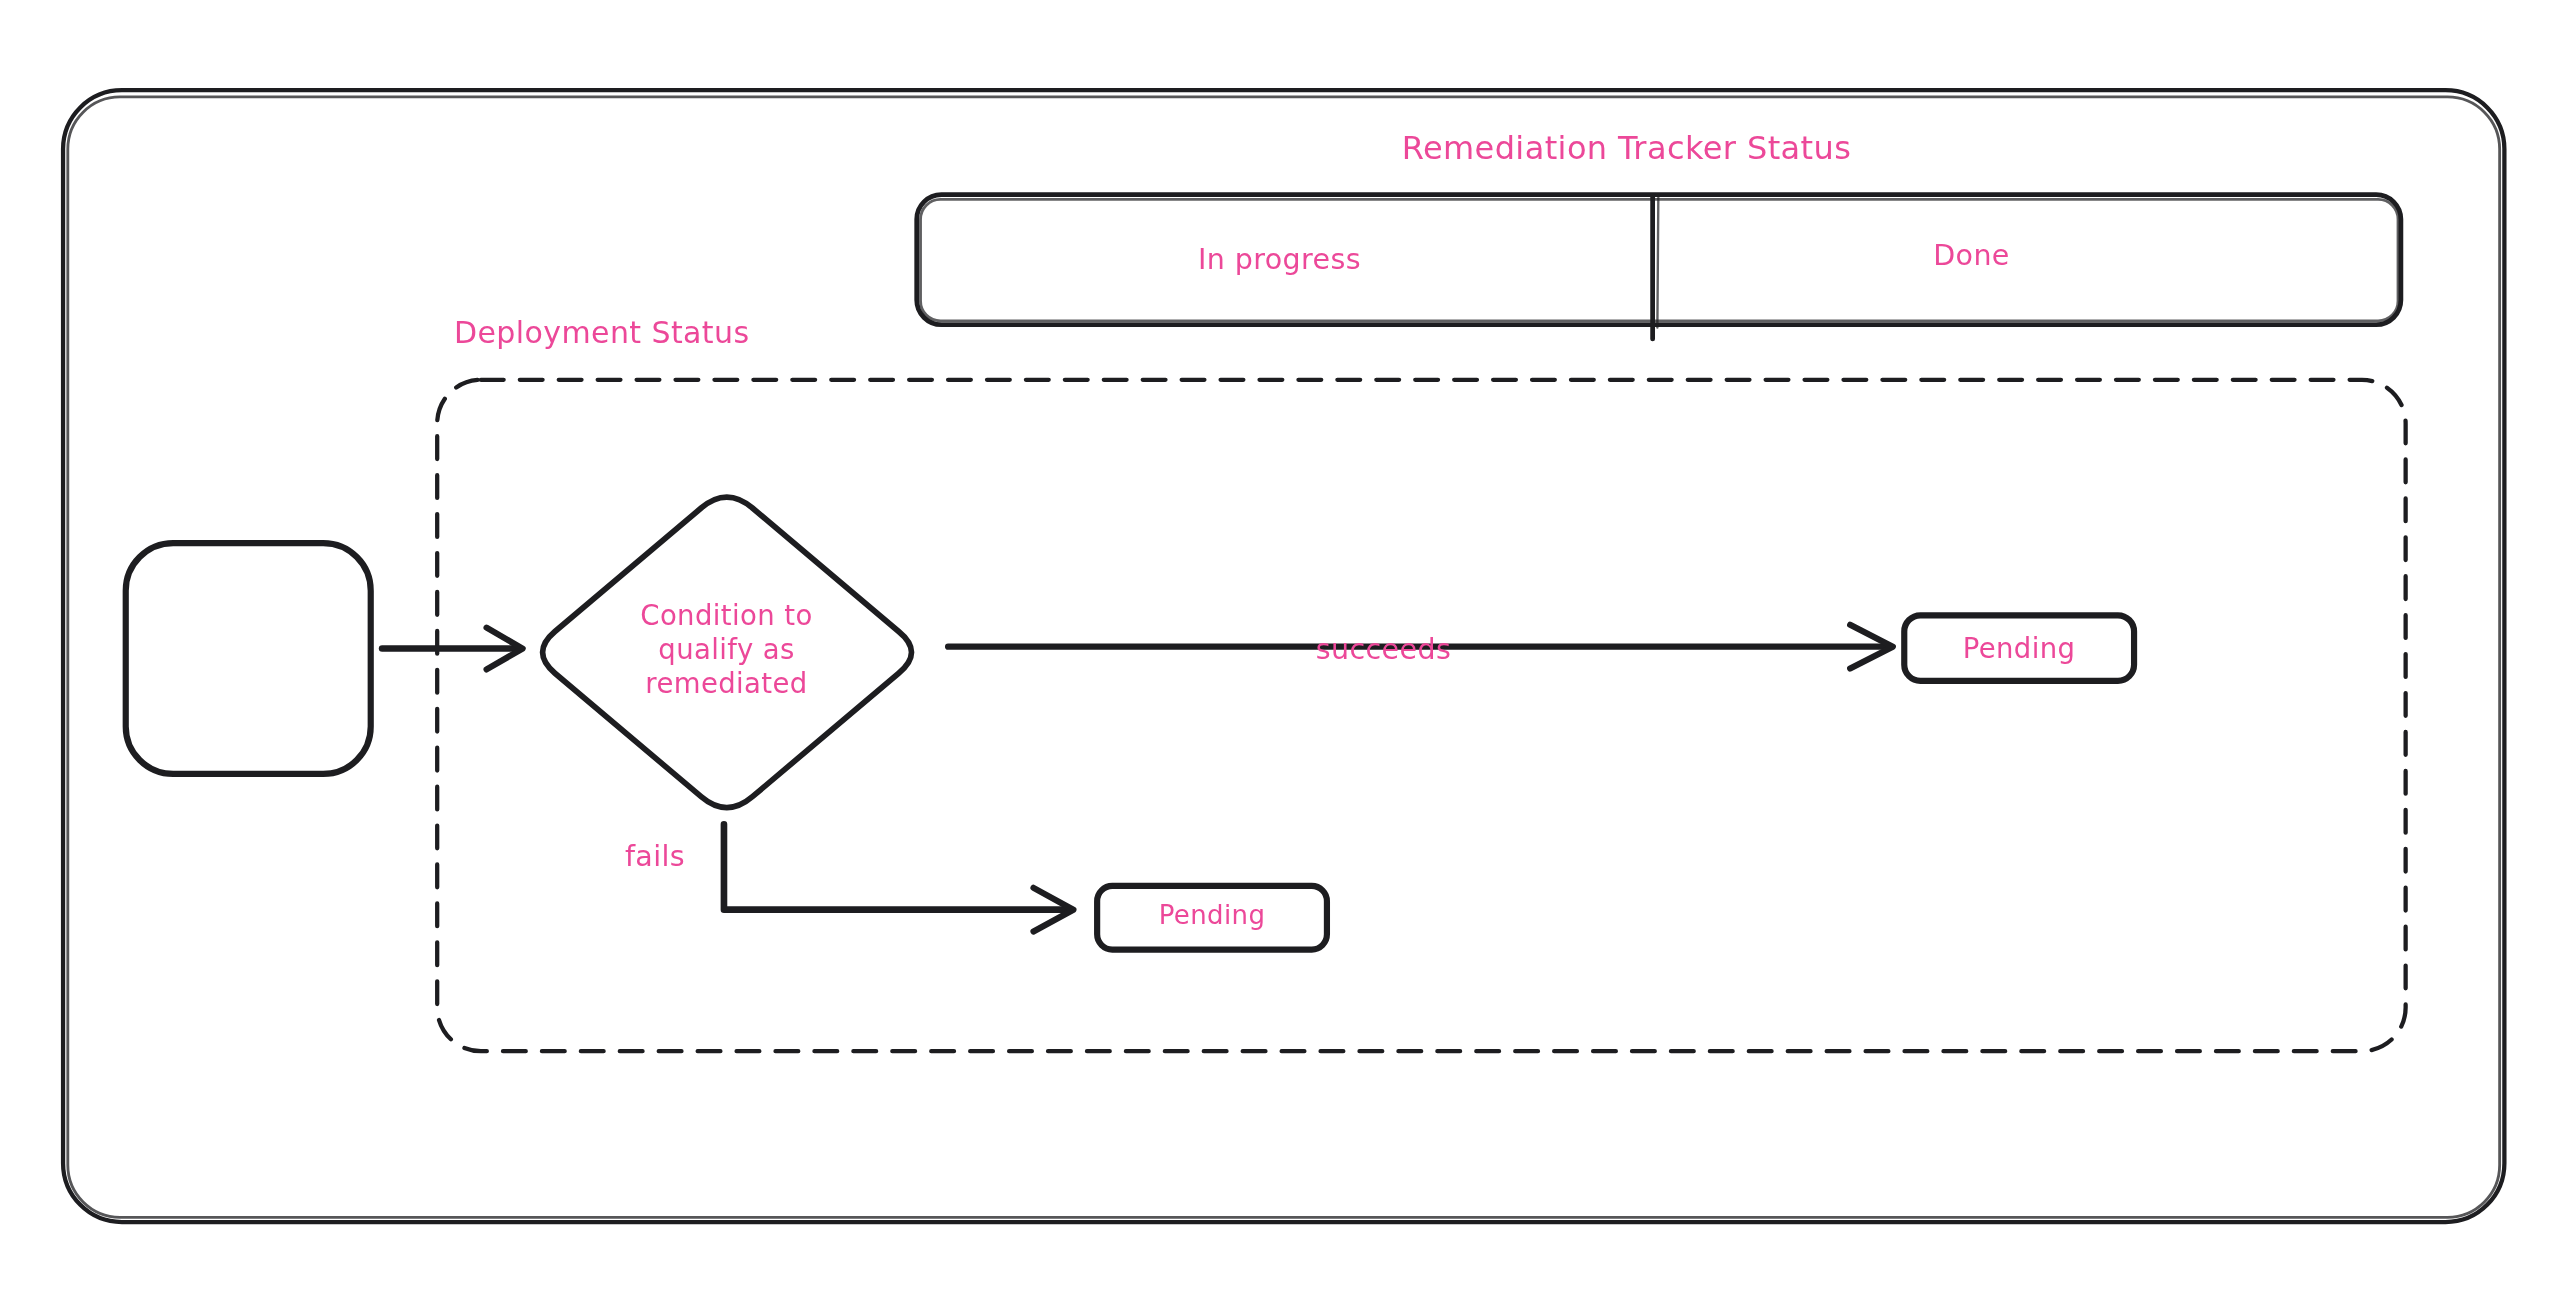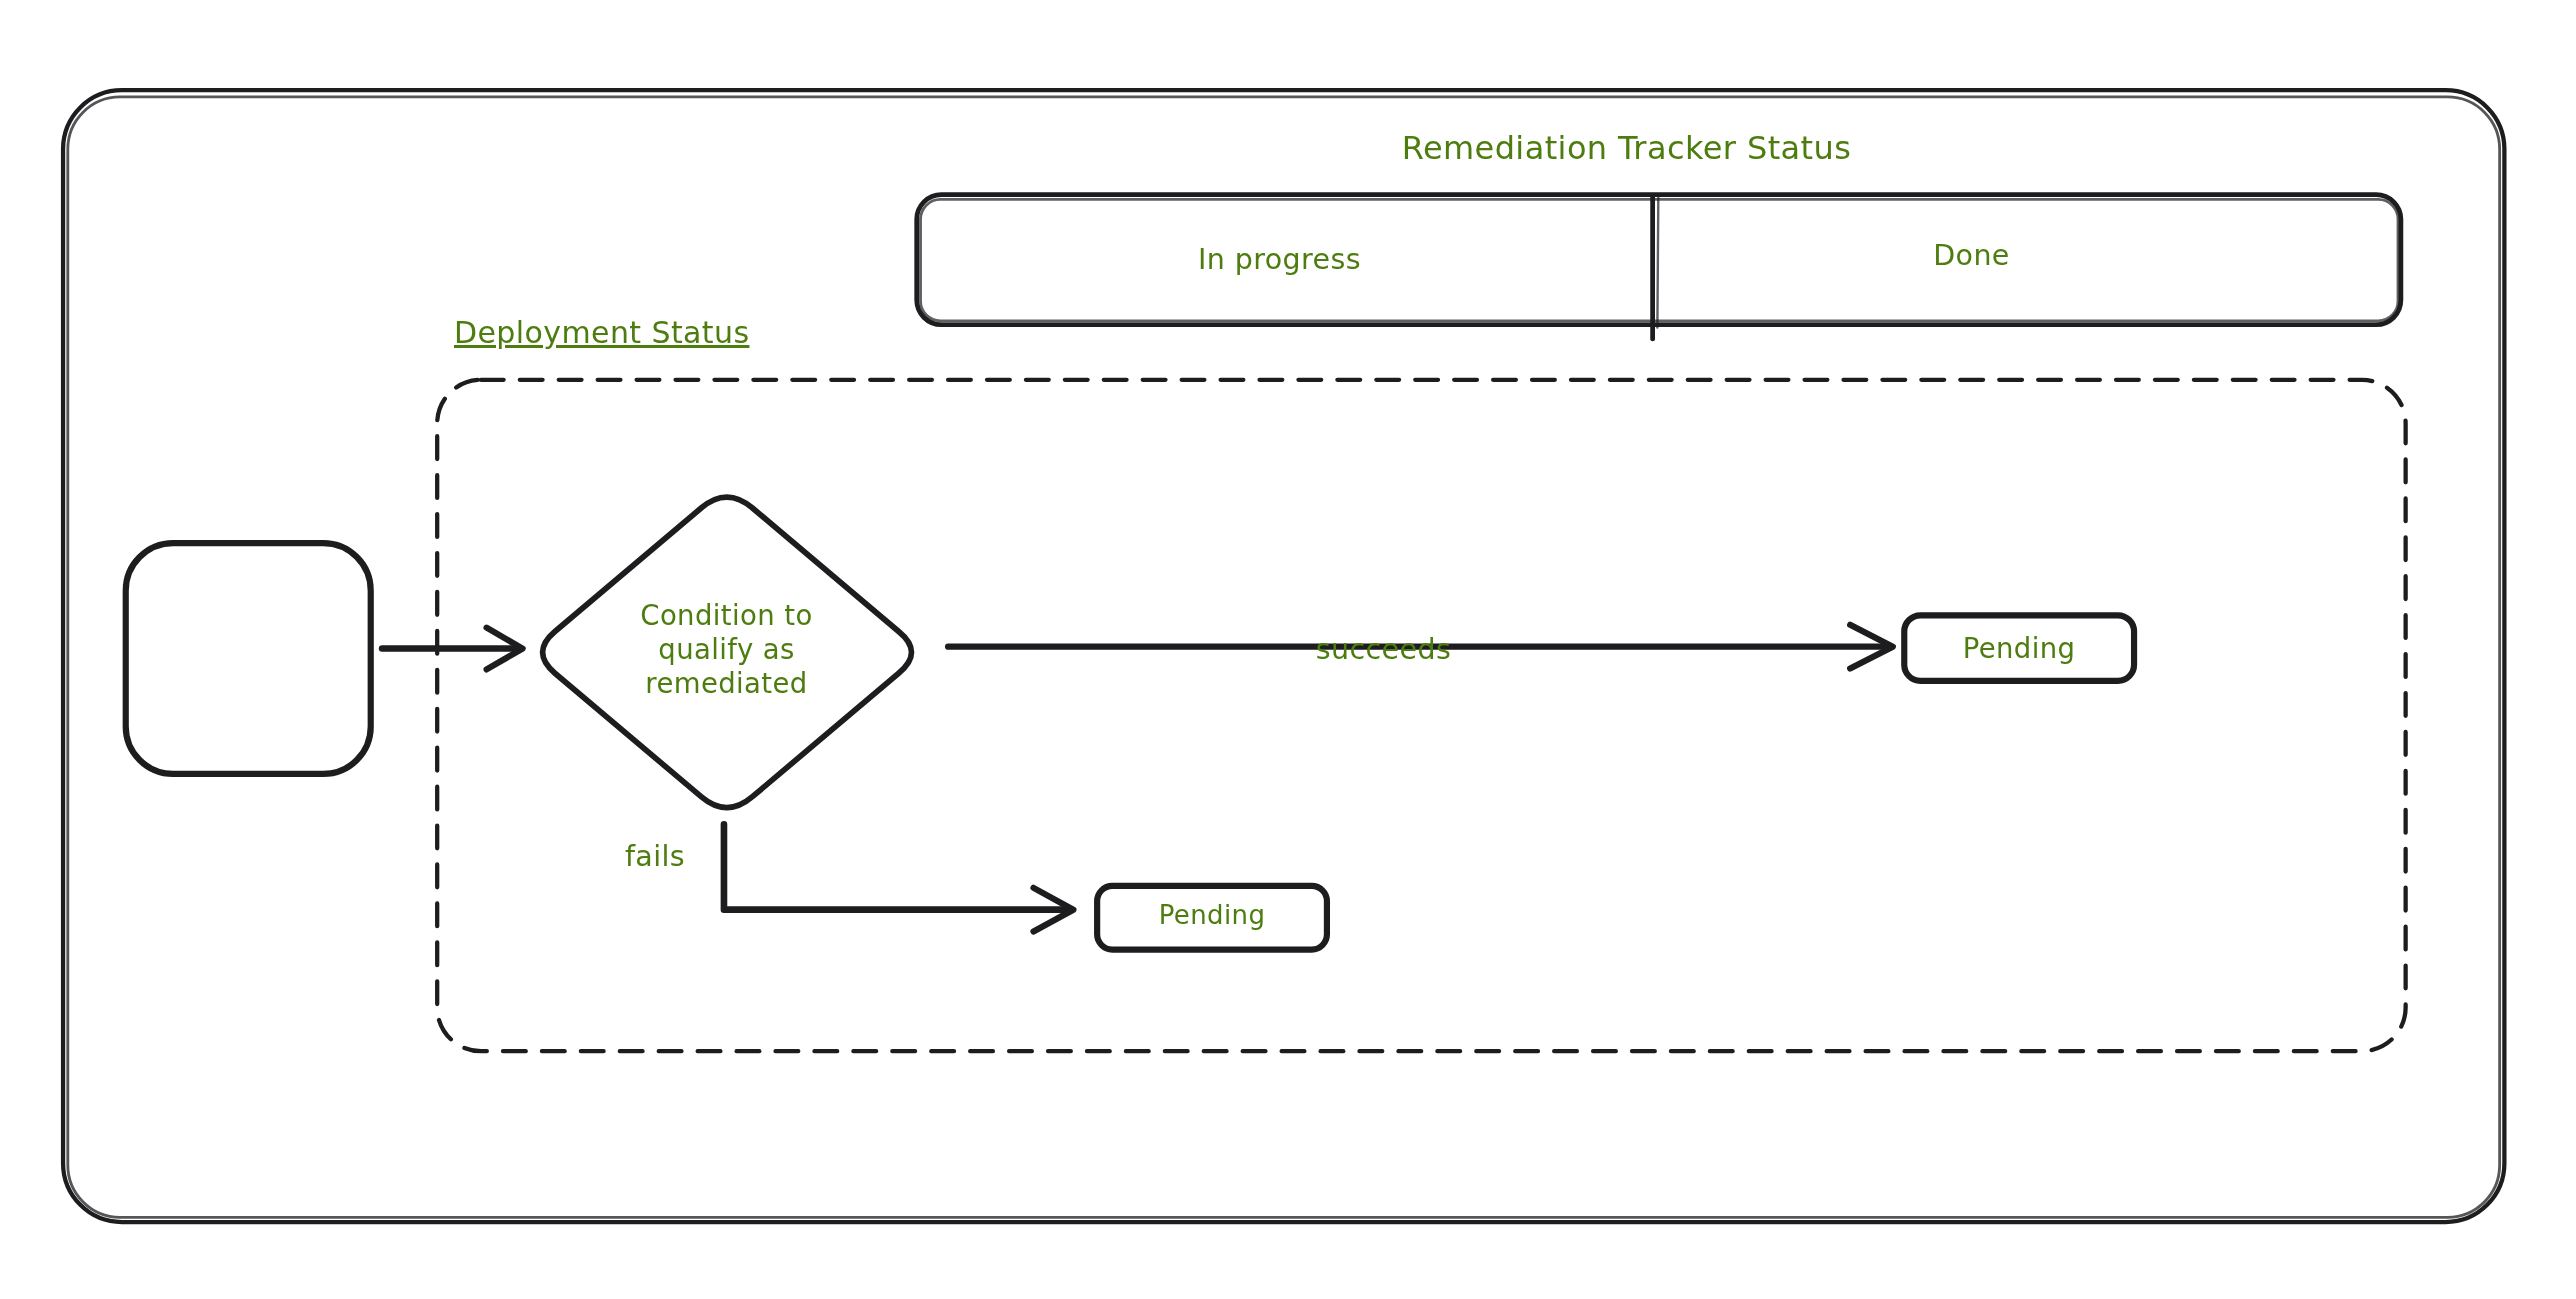--- a/index.html
+++ b/index.html
@@ -20,29 +20,29 @@
   }
   .canvas svg {
     position: absolute;
     left: 0;
     top: 0;
     width: 2576px;
     height: 1299px;
   }
   .label {
     position: absolute;
-    color: #4d7c0f;
+    color: #ec4899;
     letter-spacing: 0.4px;
     white-space: nowrap;
   }
   .centered { text-align: center; }
   .title-label      { left: 1294px; top: 129px;  width: 665px; font-size: 32px; }
   .inprogress-label { left: 1076px; top: 243px;  width: 285px; font-size: 28.5px; text-align: right; }
   .done-label       { left: 1829px; top: 239px;  width: 285px; font-size: 28.5px; }
-  .deployment-label { left: 454px;  top: 315px;  font-size: 30px; text-decoration: underline; }
+  .deployment-label { left: 454px;  top: 315px;  font-size: 30px; }
   .artifacts-label  { left: 129px;  top: 620px;  width: 237px; font-size: 27.5px; line-height: 34px; }
   .condition-label  { left: 608px;  top: 598px;  width: 237px; font-size: 27.5px; line-height: 34px; }
   .succeeds-label   { left: 1241px; top: 589px;  width: 285px; font-size: 28.5px; margin-top: 44px; }
   .patched-label    { left: 1904px; top: 632px;  width: 230px; font-size: 27.5px; }
   .fails-label      { left: 584px;  top: 840px;  width: 142px; font-size: 28.5px; }
   .pending-label    { left: 1097px; top: 900px;  width: 230px; font-size: 26px; }
   .label span { display: block; }
   .stroke {
     fill: none;
     stroke: #1d1d20;

